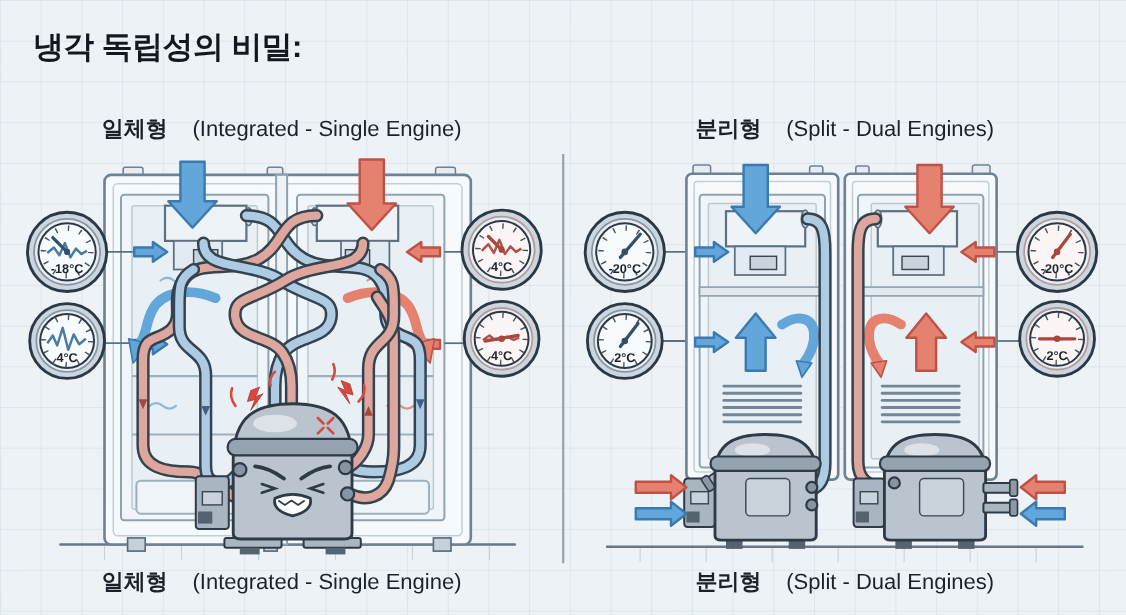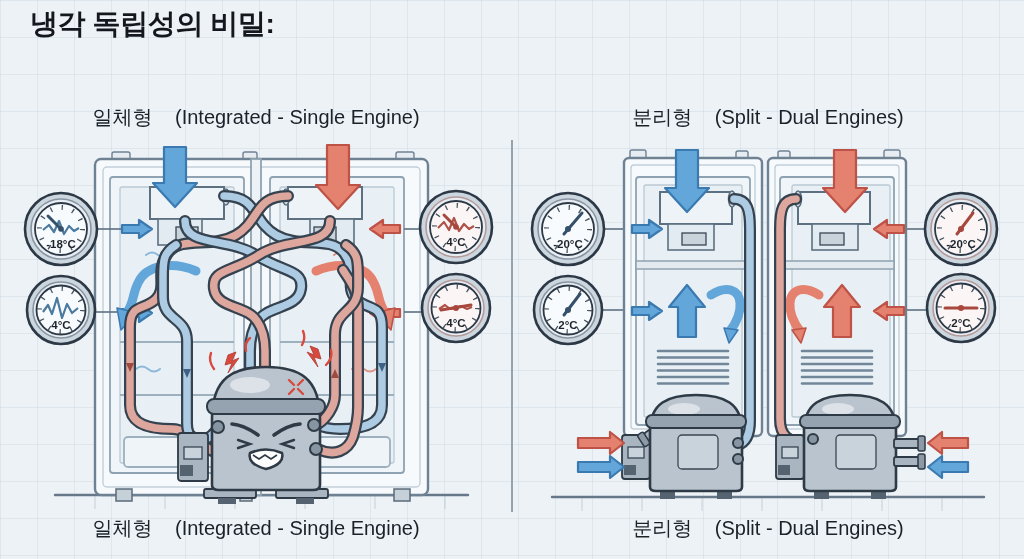--- a/index.html
+++ b/index.html
@@ -4,25 +4,25 @@
 <style>
   html,body{margin:0;padding:0;}
   body{width:1024px;height:559px;position:relative;overflow:hidden;
        font-family:"Liberation Sans","DejaVu Sans",sans-serif;
        background:#edf2f6;}
   .bg-grid{position:absolute;inset:0;
     background-image:
       linear-gradient(rgba(167,190,207,.22) 1px, transparent 1px),
       linear-gradient(90deg, rgba(167,190,207,.22) 1px, transparent 1px);
     background-size:37px 37px;}
-  .title{position:absolute;left:30px;top:5px;font-size:28px;line-height:37px;
+  .title{position:absolute;left:30px;top:24px;font-size:28px;line-height:37px;
          font-weight:800;color:#14181e;letter-spacing:-.4px;white-space:pre;}
   .hdr,.ftr{position:absolute;width:512px;text-align:center;color:#1b2129;font-size:20px;}
   .hdr{top:104px;} .ftr{top:515px;}
-  .ko{font-weight:400;} .en{font-weight:400;margin-left:17px;}
+  .ko{font-weight:700;} .en{font-weight:400;margin-left:17px;}
   .divider{position:absolute;left:511px;top:140px;width:2px;height:372px;background:#96a2ac;}
   svg{position:absolute;display:block;}
   #scene-left{left:0;top:137px;} #scene-right{left:512px;top:137px;}
 
   .po{fill:none;stroke:#35424f;stroke-width:12;stroke-linecap:round;stroke-linejoin:round}
   .pb{fill:none;stroke:#adcbe3;stroke-width:7.5;stroke-linecap:round;stroke-linejoin:round}
   .pr{fill:none;stroke:#dda79e;stroke-width:7.5;stroke-linecap:round;stroke-linejoin:round}
   .arrow-blue{fill:#63a6da;stroke:#3a7ab1;stroke-width:2.2;stroke-linejoin:round}
   .arrow-red{fill:#e4816f;stroke:#bf5246;stroke-width:2.2;stroke-linejoin:round}
   .curve-blue{fill:none;stroke:#63a6da;stroke-width:9;stroke-linecap:round}

